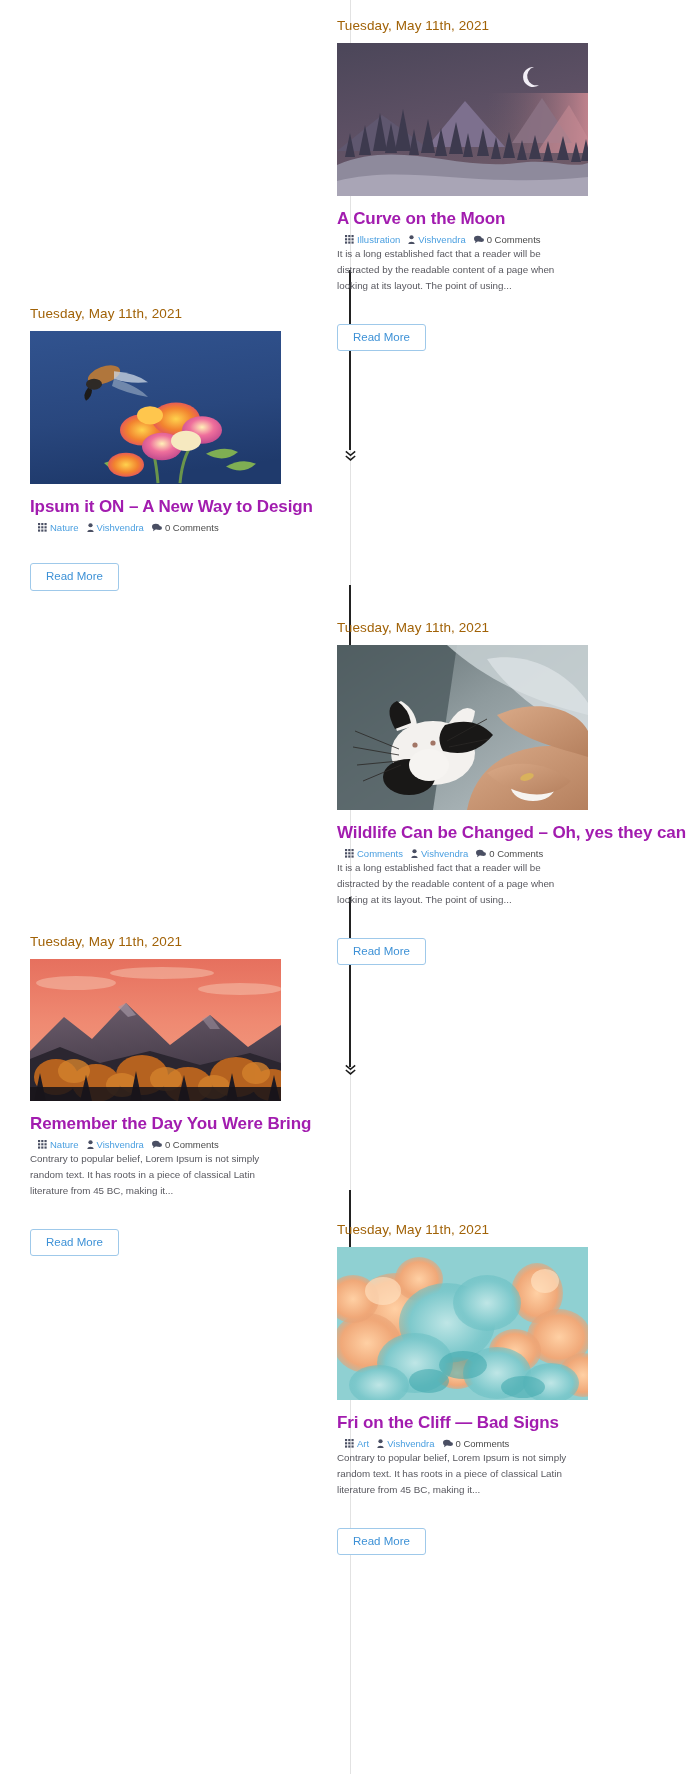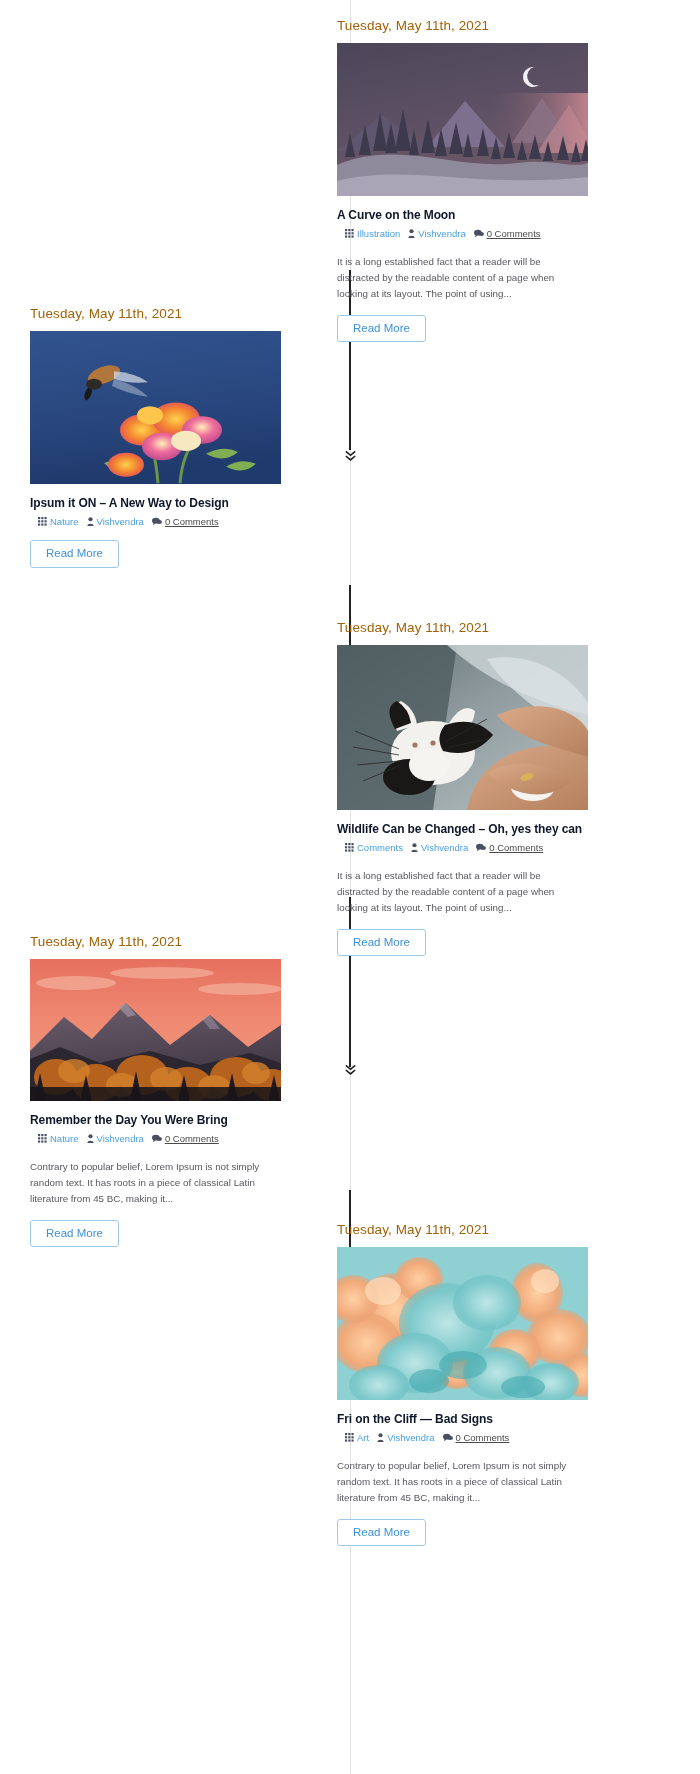--- a/index.html
+++ b/index.html
@@ -53,55 +53,55 @@
   .post-thumb {
     width: 251px;
     height: 153px;
     display: block;
     overflow: hidden;
     position: relative;
   }
   .post.right .post-thumb { width: 251px; }
 
   .post-title {
-    font-size: 12px;
+    font-size: 17px;
     font-weight: bold;
-    color: #0f172a;
+    color: #a21caf;
     margin-top: 12px;
     line-height: 1.25;
     letter-spacing: -0.1px;
     white-space: nowrap;
   }
 
   .post-meta {
     margin-top: 5px;
     font-size: 9.5px;
     color: #5a5a5a;
     display: flex;
     align-items: center;
     gap: 2px;
     white-space: nowrap;
     padding-left: 8px;
   }
   .meta-item { display: inline-flex; align-items: center; gap: 3px; margin-right: 6px; }
   .meta-item .mi { color: #4a4f63; display: inline-flex; }
   .meta-link { color: #4a9fe0; }
-  .meta-plain { color: #4a4a4a; text-decoration: underline; }
+  .meta-plain { color: #4a4a4a; }
 
   .post-excerpt {
-    margin-top: 15px;
+    margin-top: 1px;
     font-size: 9.8px;
     line-height: 1.62;
     color: #58585f;
     width: 248px;
   }
 
   .read-more {
     display: inline-block;
-    margin-top: 13px;
+    margin-top: 30px;
     padding: 7px 15px 7px 15px;
     border: 1px solid #9fc9ea;
     border-radius: 3px;
     background: #ffffff;
     color: #3d91d6;
     font-size: 11.5px;
     font-family: "Liberation Sans", sans-serif;
     cursor: pointer;
     line-height: 1;
   }

